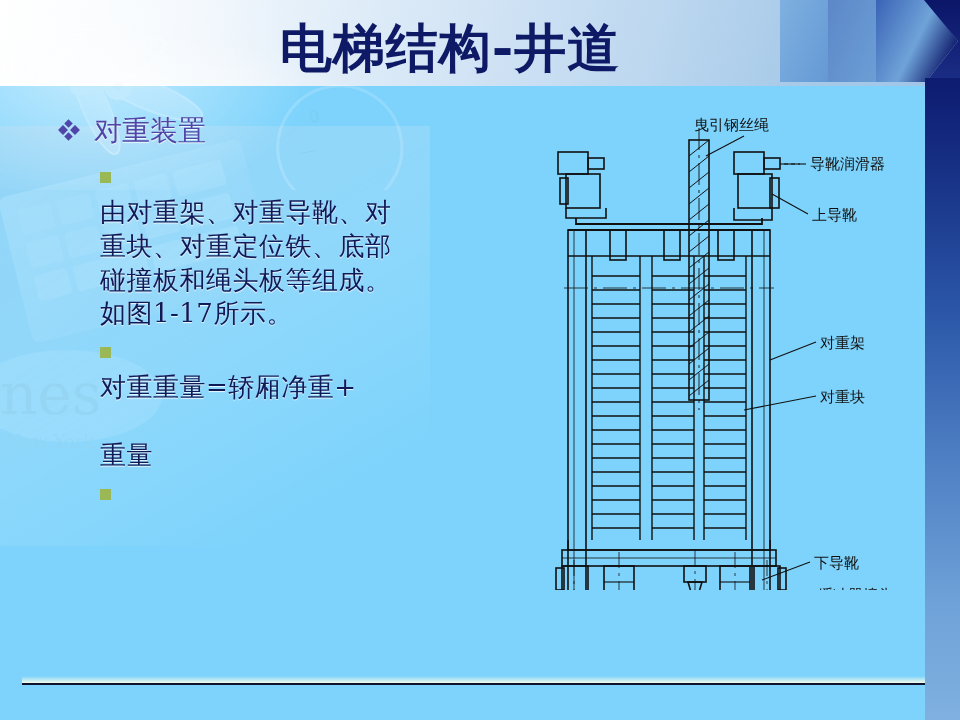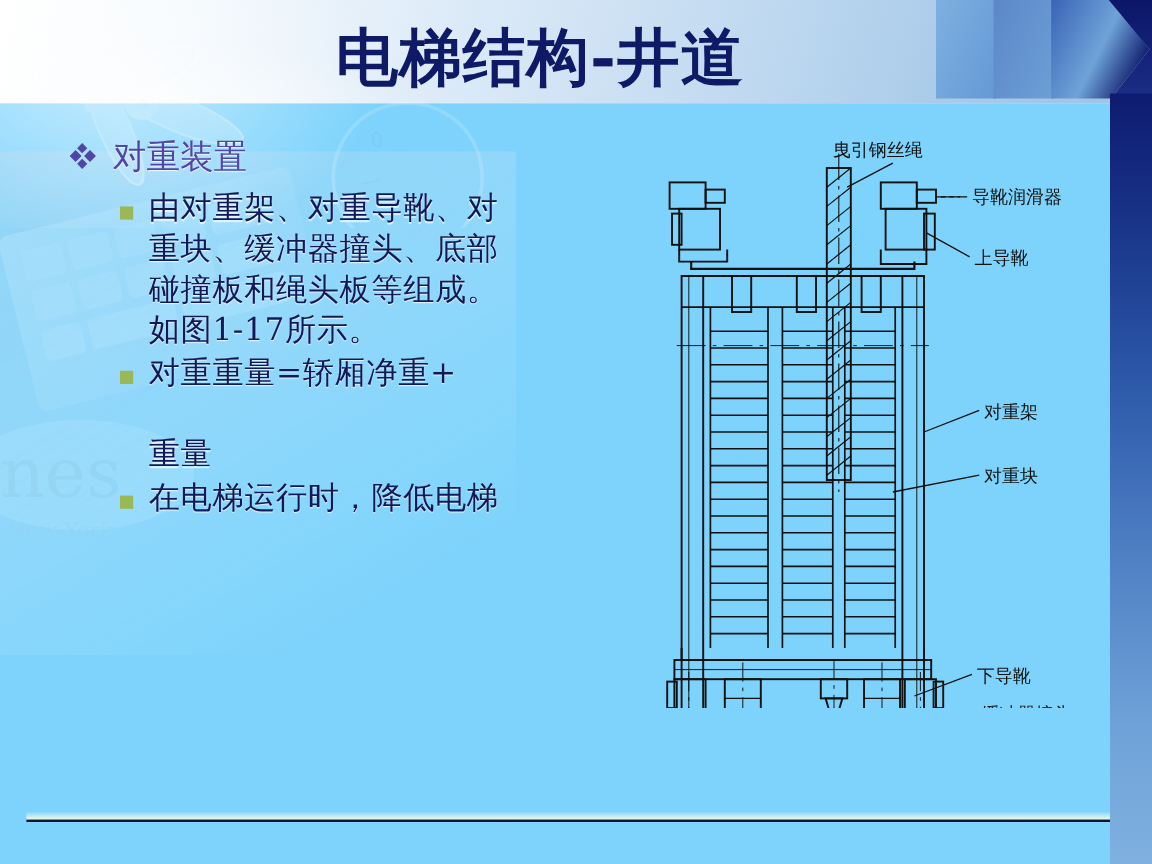--- a/index.html
+++ b/index.html
@@ -59,21 +59,21 @@
     position:absolute;left:58px;top:26px;
     display:flex;align-items:flex-start;gap:14px;
     font-family:Liberation Serif, serif;
     font-size:28px;color:#4f46a8;font-weight:400;
     text-shadow:0 1px 1px rgba(255,255,255,.9);
   }
   .diamond-icon{display:inline-block;width:22px;height:22px;margin-top:7px;flex:0 0 auto;}
 
   .bullets{position:absolute;left:100px;top:72px;width:430px;}
   .bullet{
-    display:flex;align-items:flex-start;gap:13px;margin-bottom:2px;
+    display:flex;align-items:flex-start;gap:13px;margin-bottom:2px;flex-direction:column;
   }
   .sq{
     width:11px;height:11px;background:#9ab855;flex:0 0 auto;margin-top:14px;
   }
   .btext{
     font-family:"DejaVu Serif","Liberation Serif",serif;
     font-size:26px;line-height:1.30;color:#111a58;
     letter-spacing:.5px;
     text-shadow:0 1px 1px rgba(255,255,255,.85);
   }
@@ -213,39 +213,39 @@
       </svg>
       <span>对重装置</span>
     </div>
 
     <div class="bullets">
 
       <div class="bullet">
         <span class="sq"></span>
         <span class="btext">
           <span>由对重架、对重导靴、对</span><br>
-          <span>重块、缓冲器撞头、底部</span><br>
+          <span>重块、对重定位铁、底部</span><br>
           <span>碰撞板和绳头板等组成。</span><br>
           <span>如图1-17所示。</span>
         </span>
       </div>
 
       <div class="bullet">
         <span class="sq"></span>
         <span class="btext">
           <span>对重重量=轿厢净重+</span><br>
           <br>
           <span>重量</span>
         </span>
       </div>
 
       <div class="bullet">
         <span class="sq"></span>
         <span class="btext">
-          <span>在电梯运行时，降低电梯</span><br>
+          <br>
         </span>
       </div>
 
     </div>
   </div>
 
   <div class="figure">
     <svg width="380" height="480" viewBox="0 0 380 480">
       <g fill="none" stroke="#111111" stroke-width="1.6" stroke-linejoin="miter">
 

